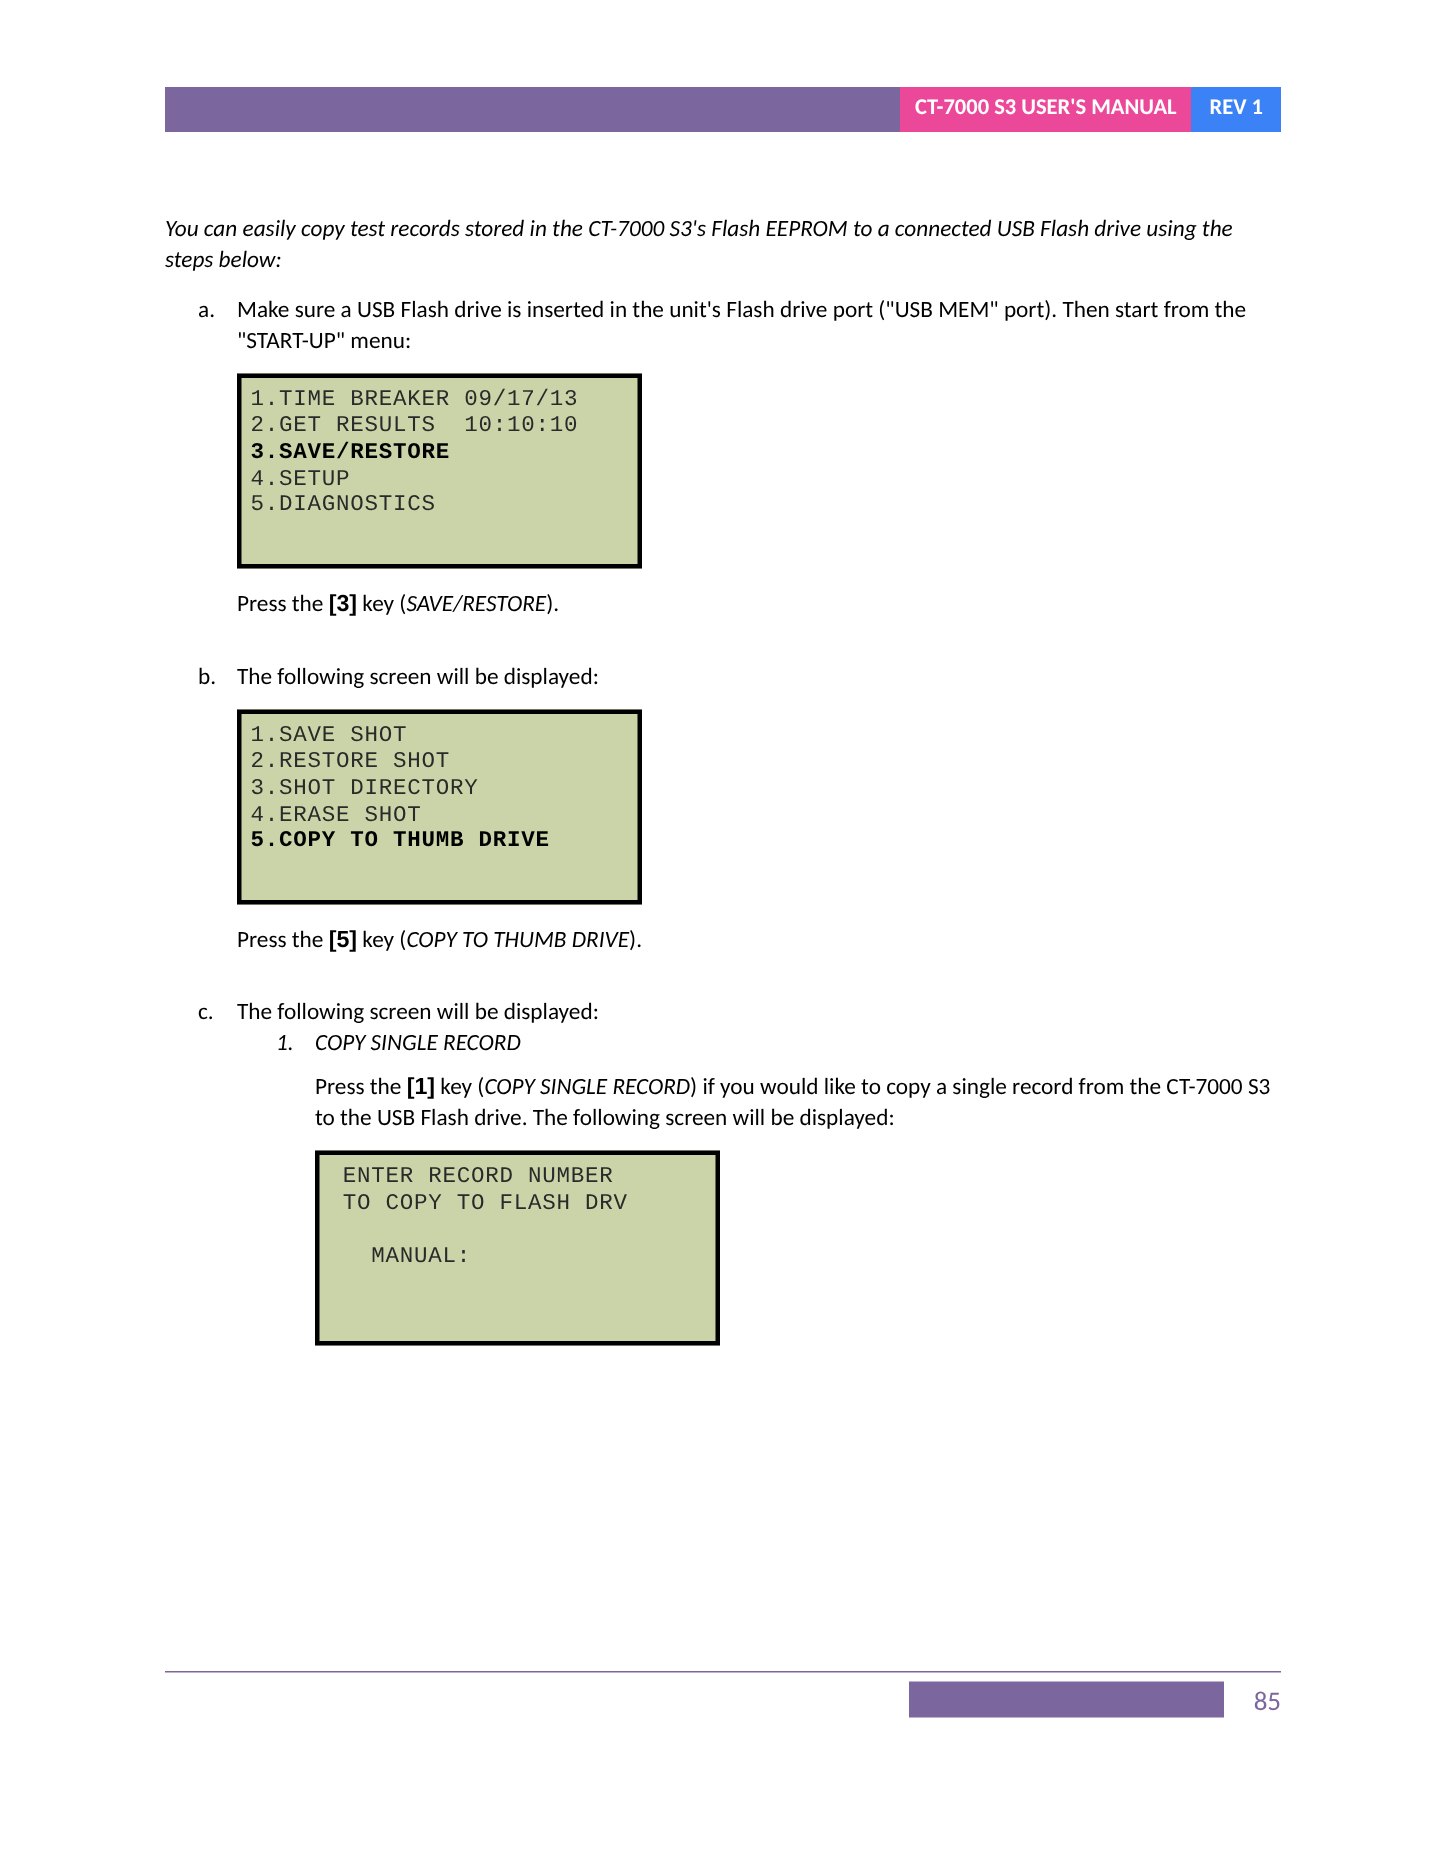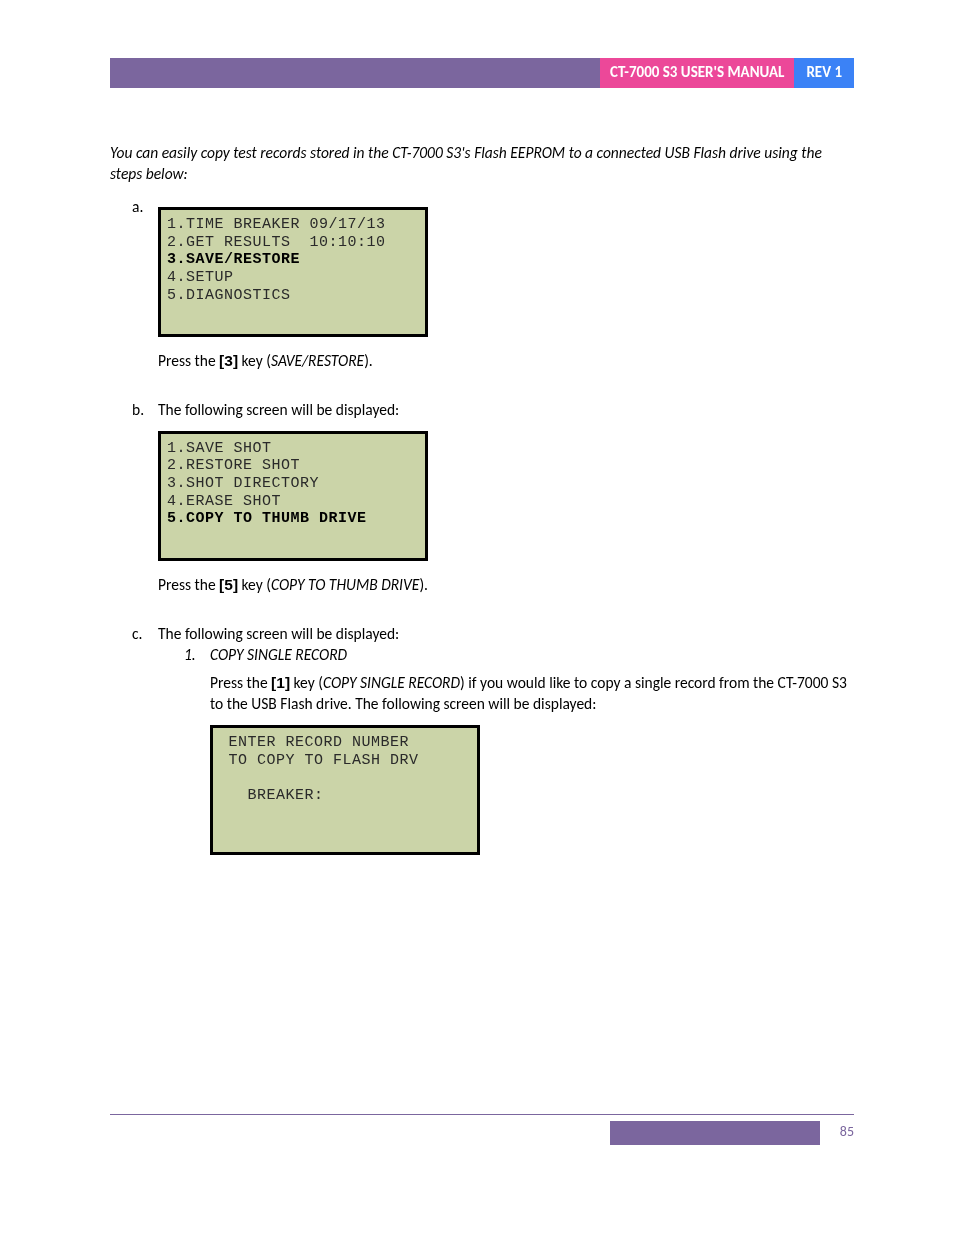--- a/index.html
+++ b/index.html
@@ -130,40 +130,41 @@
     display: flex;
     justify-content: flex-end;
   }
   .footer-purple {
     background: #7b669e;
     width: 210px;
     height: 24px;
   }
   .footer-num {
     color: #7b669e;
-    font-size: 14px;
+    font-size: 18px;
     padding: 2px 0 0 20px;
   }
 </style>
 </head>
 <body>
 
 <div class="page">
 
   <div class="header-bar">
     <div class="hb-left"></div>
     <div class="hb-mid">CT-7000 S3 USER'S MANUAL</div>
     <div class="hb-right">REV 1</div>
   </div>
 
   <div class="body-text">You can easily copy test records stored in the CT-7000 S3's Flash EEPROM to a connected USB Flash drive using the steps below:</div>
 
   <div class="step-row">
     <div class="step-label">a.</div>
     <div class="step-content">
+      <div>Make sure a USB Flash drive is inserted in the unit's Flash drive port ("USB MEM" port). Then start from the "START-UP" menu:</div>
       <div class="lcd"><span>1.TIME BREAKER 09/17/13</span>
 <span>2.GET RESULTS  10:10:10</span>
 <span class="bold-line">3.SAVE/RESTORE</span>
 <span>4.SETUP</span>
 <span>5.DIAGNOSTICS</span></div>
       <div class="instr"><span>Press the </span><span class="key">[3]</span><span> key (</span><span class="ital">SAVE/RESTORE</span><span>).</span></div>
     </div>
   </div>
 
   <div class="step-row">
@@ -189,21 +190,21 @@
         <div class="sub-step-content">
           <span class="sub-title">COPY SINGLE RECORD</span>
         </div>
       </div>
 
       <div style="margin-left:52px; font-size:15.5px; line-height:1.35; margin-bottom:10px;"><span>Press the </span><span class="key">[1]</span><span> key (</span><span class="ital">COPY SINGLE RECORD</span><span>) if you would like to copy a single record from the CT-7000 S3 to the USB Flash drive. The following screen will be displayed:</span></div>
 
       <div class="lcd" style="margin-left:52px;"><span> ENTER RECORD NUMBER</span>
 <span> TO COPY TO FLASH DRV</span>
 <span></span>
-<span>   BREAKER:</span></div>
+<span>   MANUAL:</span></div>
 
     </div>
   </div>
 
   <div class="footer">
     <div class="footer-line"></div>
     <div class="footer-bar">
       <div class="footer-purple"></div>
       <div class="footer-num">85</div>
     </div>

